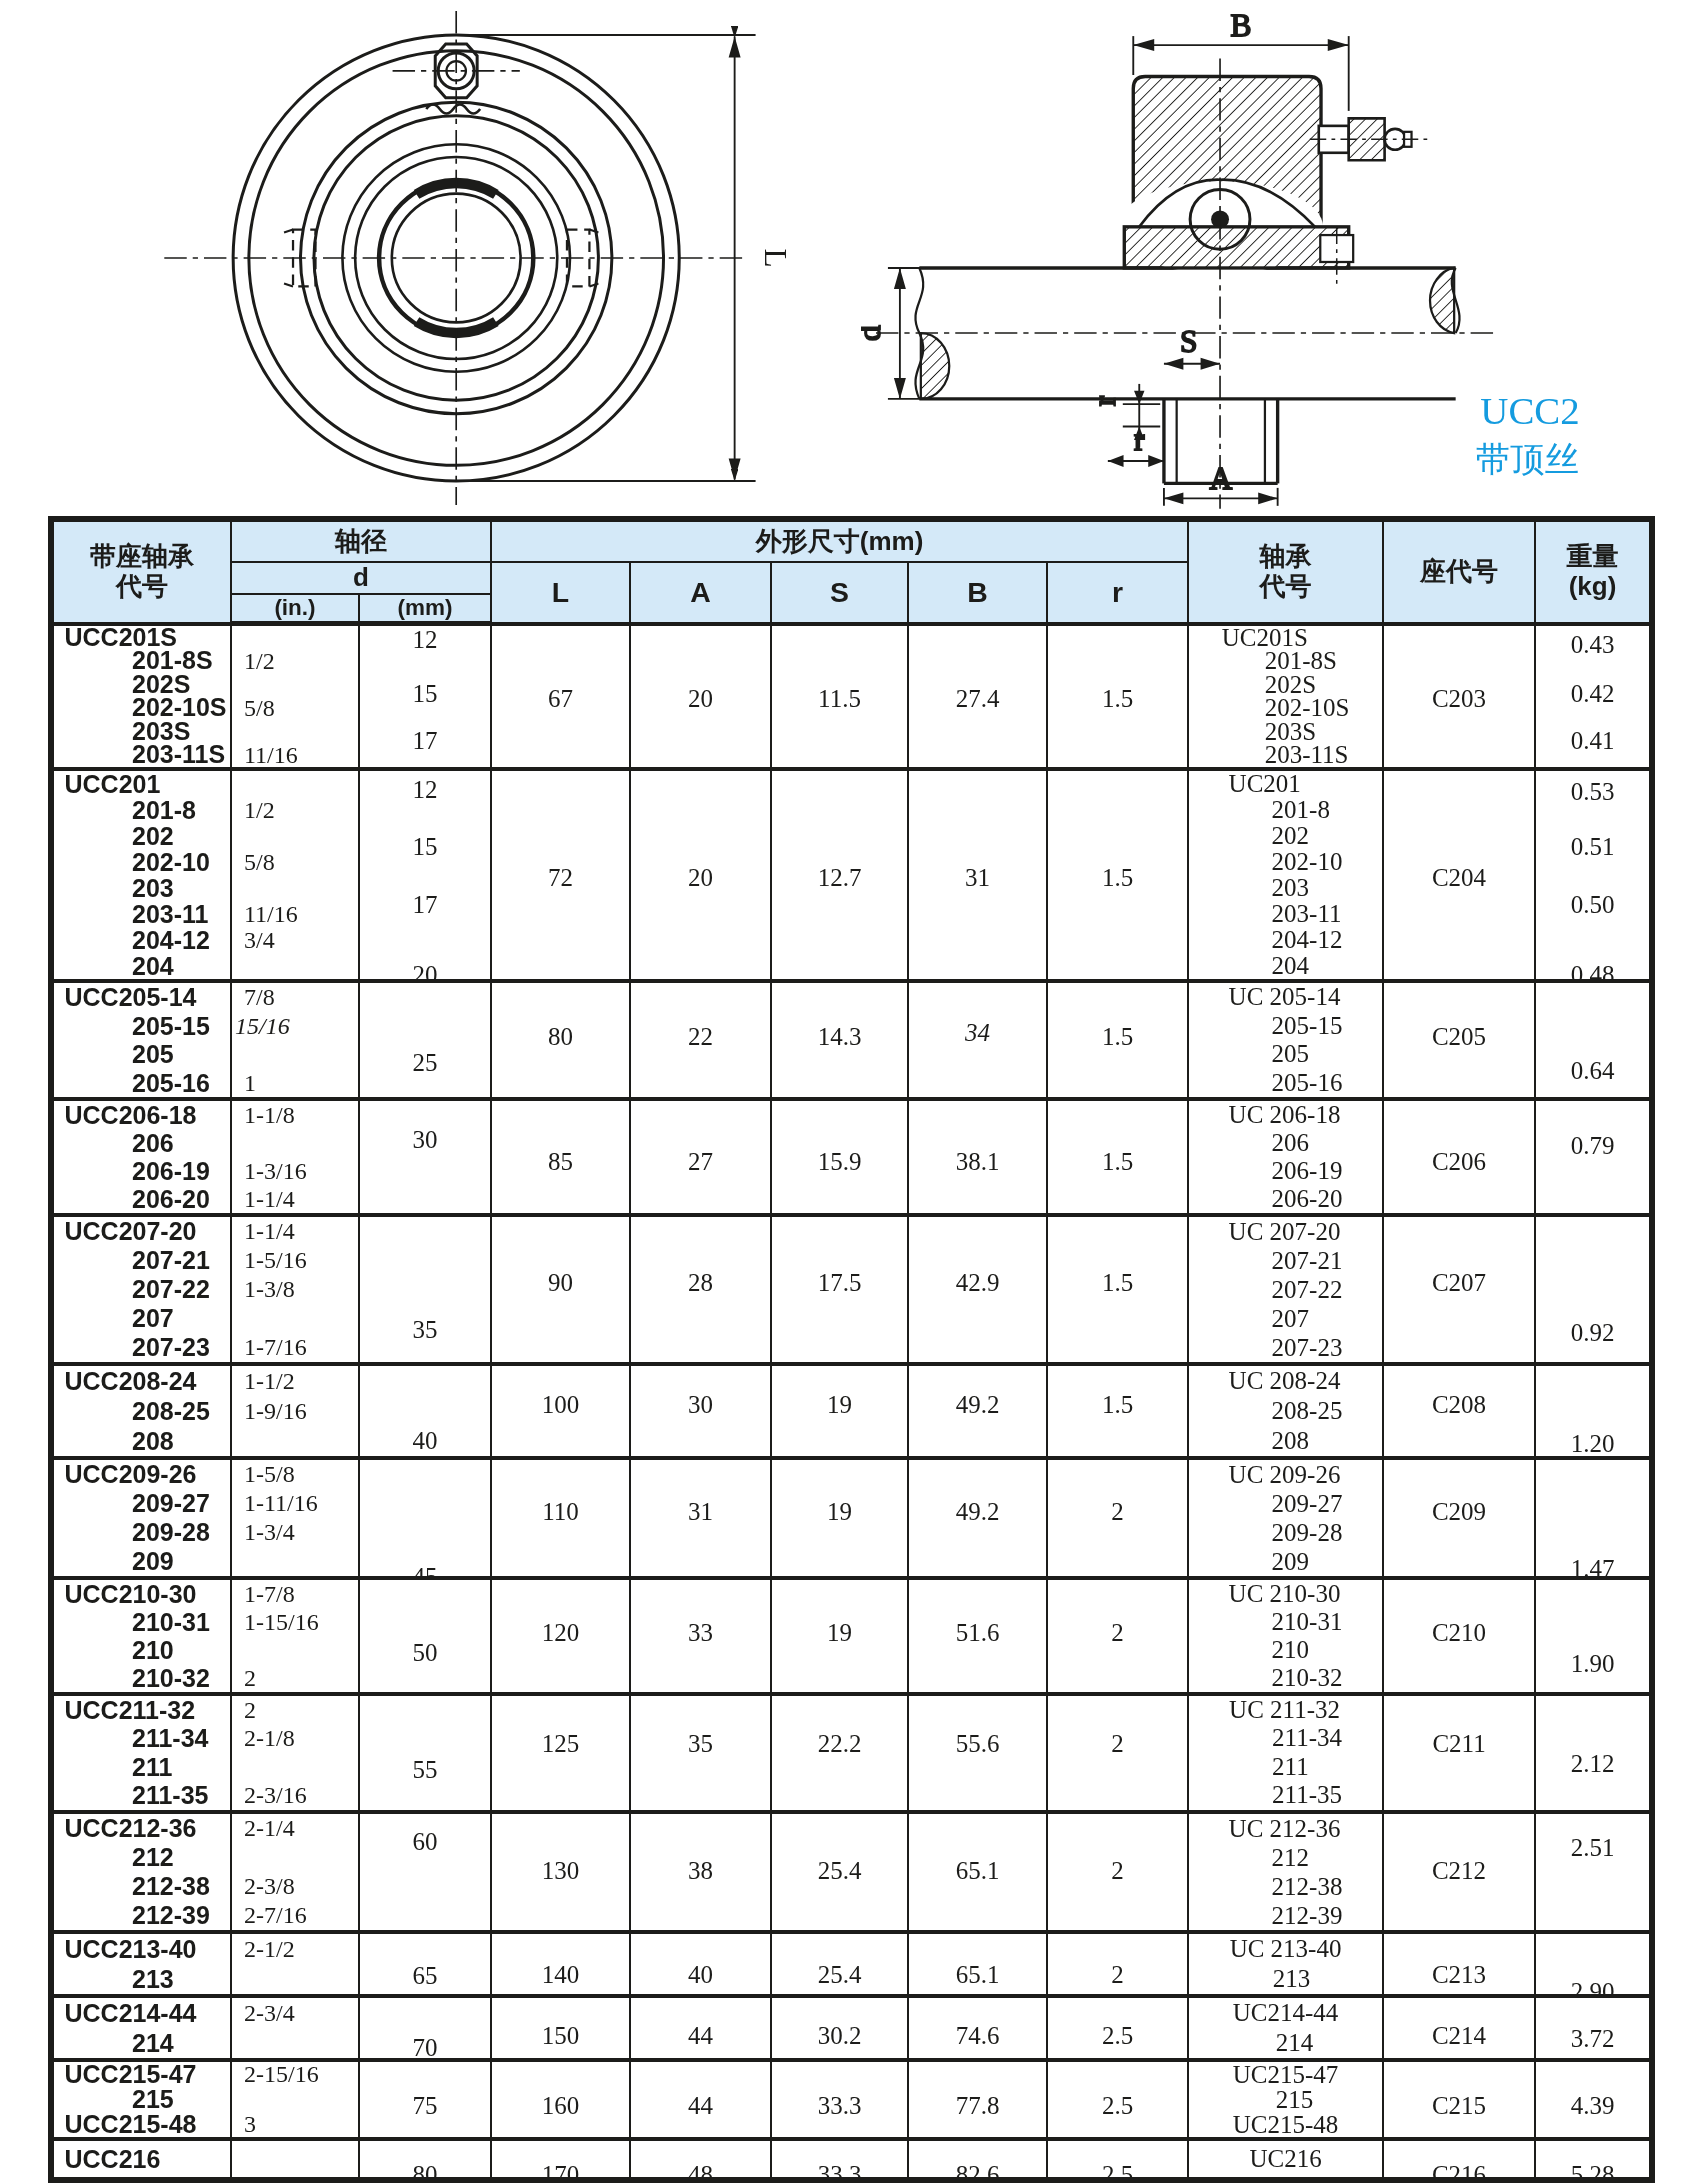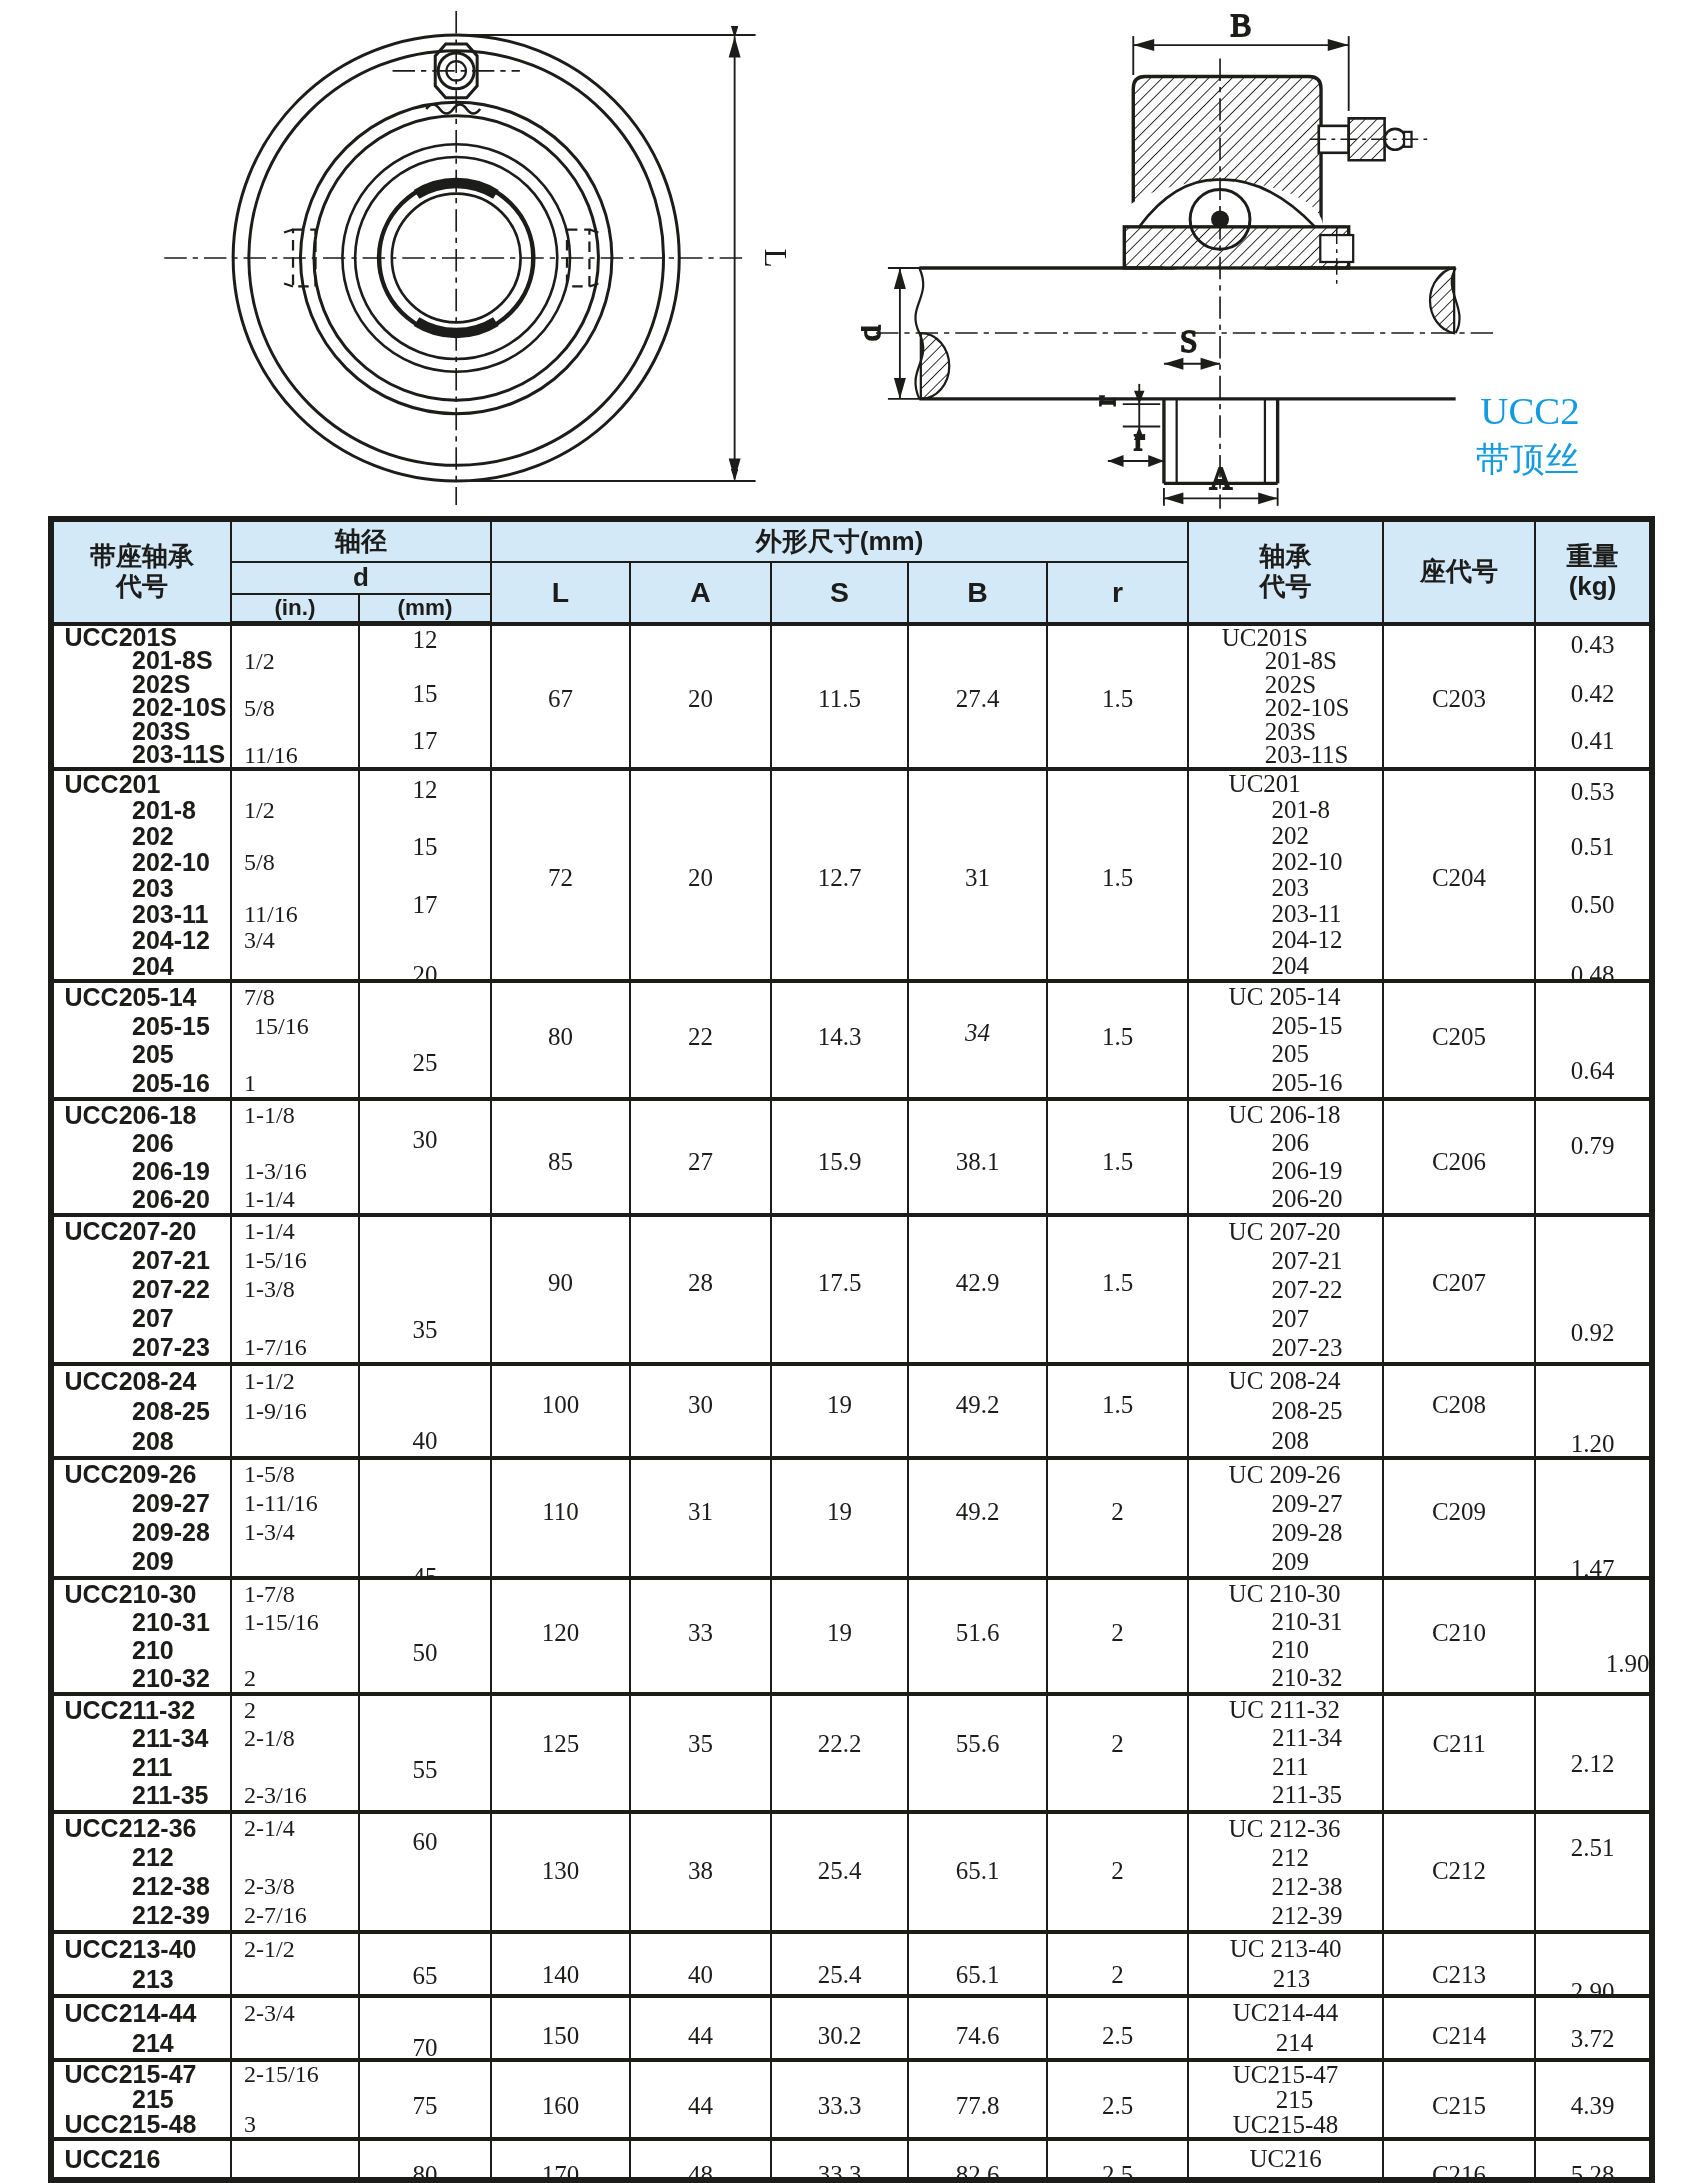--- a/index.html
+++ b/index.html
@@ -320,21 +320,21 @@
         </tr>
         <tr style="height: 114px;">
           <td class="codecell">
             <div style="height: 28.4px; line-height: 28.4px; padding-left: 10.5px;">UCC205-14</div>
             <div style="height: 28.4px; line-height: 28.4px; padding-left: 78px;">205-15</div>
             <div style="height: 28.4px; line-height: 28.4px; padding-left: 78px;">205</div>
             <div style="height: 28.4px; line-height: 28.4px; padding-left: 78px;">205-16</div>
           </td>
           <td class="incell">
             <div style="height: 28.4px; line-height: 28.4px; padding-left: 12px;">7/8</div>
-            <div style="height: 28.4px; line-height: 28.4px; padding-left: 22px;">15/16</div>
+            <div style="height: 28.4px; line-height: 28.4px; padding-left: 3px; font-style: italic;">15/16</div>
             <div style="height: 28.4px; line-height: 28.4px; padding-left: 12px;"></div>
             <div style="height: 28.4px; line-height: 28.4px; padding-left: 12px;">1</div>
           </td>
           <td>
             <span class="posval" style="top: 80px;">25</span>
           </td>
           <td>
             <span class="posval" style="top: 54px;">80</span>
           </td>
           <td>
@@ -542,21 +542,21 @@
             <span class="posval" style="top: 53px;">51.6</span>
           </td>
           <td>
             <span class="posval" style="top: 53px;">2</span>
           </td>
           <td class="bearcell"><div class="bwrap"><div style="height: 28px; line-height: 28px; padding-left: 0px;">UC 210-30</div><div style="height: 28px; line-height: 28px; padding-left: 43px;">210-31</div><div style="height: 28px; line-height: 28px; padding-left: 43px;">210</div><div style="height: 28px; line-height: 28px; padding-left: 43px;">210-32</div></div></td>
           <td>
             <span class="posval" style="top: 53px;">C210</span>
           </td>
           <td>
-            <span class="posval" style="top: 84px; margin-left: 35px;">1.90</span>
+            <span class="posval" style="top: 84px;">1.90</span>
           </td>
         </tr>
         <tr style="height: 114px;">
           <td class="codecell">
             <div style="height: 28.4px; line-height: 28.4px; padding-left: 10.5px;">UCC211-32</div>
             <div style="height: 28.4px; line-height: 28.4px; padding-left: 78px;">211-34</div>
             <div style="height: 28.4px; line-height: 28.4px; padding-left: 78px;">211</div>
             <div style="height: 28.4px; line-height: 28.4px; padding-left: 78px;">211-35</div>
           </td>
           <td class="incell">

